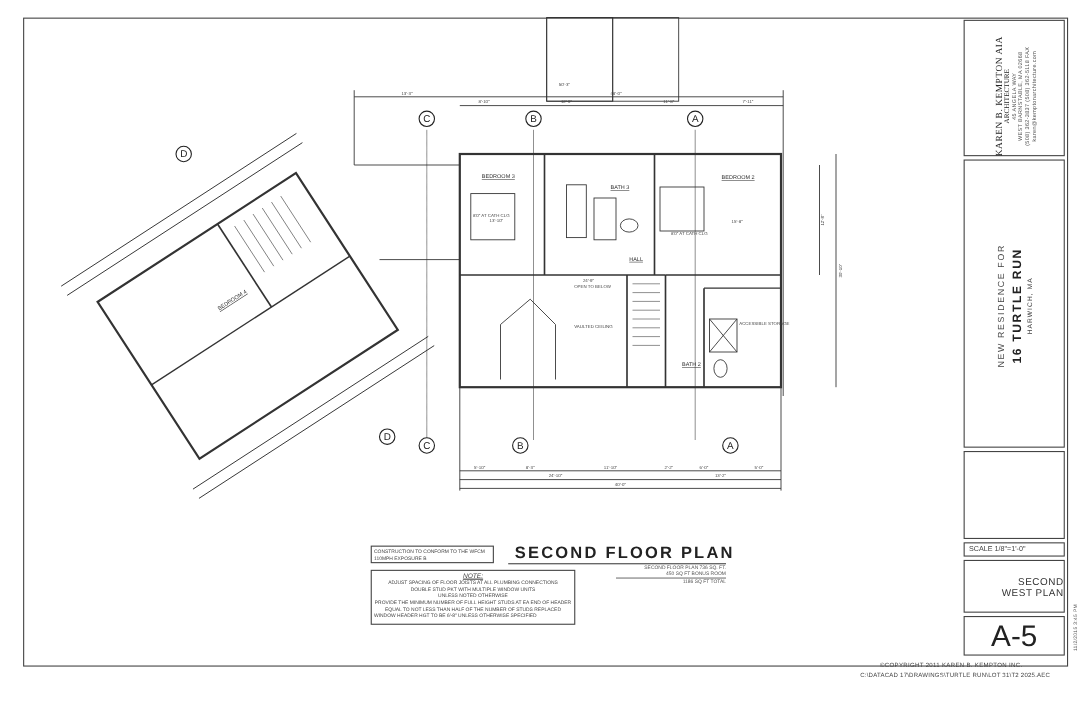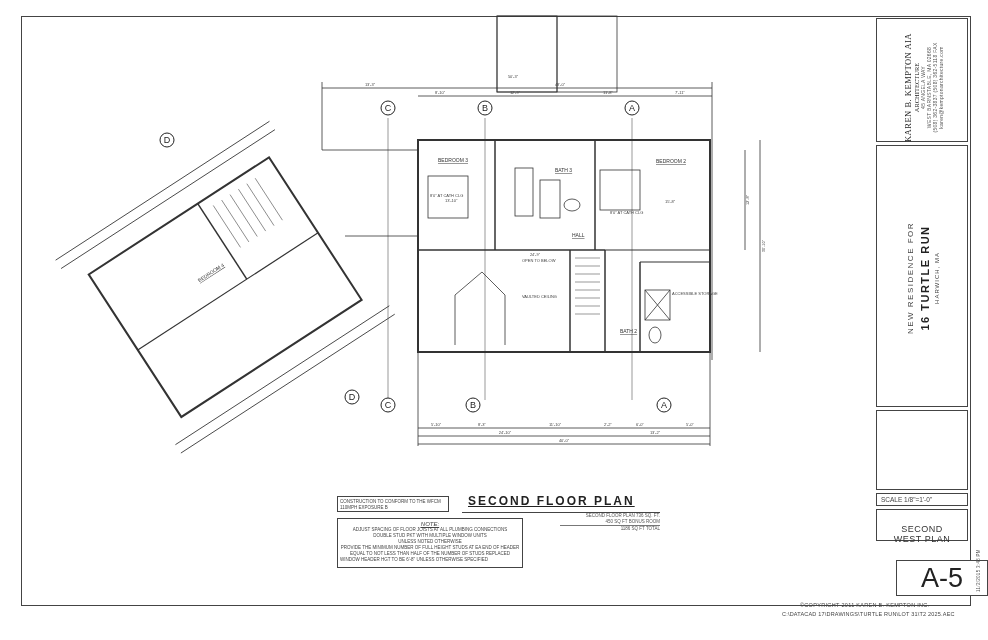--- a/index.html
+++ b/index.html
@@ -1,21 +1,21 @@
 <!DOCTYPE html>
 <html><head>
 <meta charset="utf-8">
 <style>
   html,body{margin:0;padding:0;background:#fff;}
   body{width:988px;height:640px;position:relative;overflow:hidden;font-family:"Liberation Sans",sans-serif;color:#222;}
   .sheet{position:absolute;left:21px;top:16px;width:950px;height:590px;border:1.6px solid #444;box-sizing:border-box;}
   svg.plan{position:absolute;left:0;top:0;}
   .tb{position:absolute;border:1.4px solid #444;box-sizing:border-box;background:#fff;}
   .vtext{position:absolute;transform:rotate(-90deg);transform-origin:center center;white-space:nowrap;text-align:center;}
-  .ttl{position:absolute;font-weight:bold;letter-spacing:2px;font-size:12px;text-decoration:underline;}
+  .ttl{position:absolute;font-weight:bold;letter-spacing:2px;font-size:15px;}
   .small{font-size:5px;color:#555;letter-spacing:0.3px;}
   .note{position:absolute;border:1px solid #444;font-size:4.5px;color:#444;text-align:center;line-height:6px;padding:2px;box-sizing:border-box;}
   .rm{font-size:5px;fill:#333;font-family:"Liberation Sans",sans-serif;text-decoration:underline;}
   .dim{font-size:4px;fill:#444;font-family:"Liberation Sans",sans-serif;}
   .gl{font-size:9px;font-family:"Liberation Sans",sans-serif;fill:#222;}
 </style>
 </head>
 <body>
 
 <div class="sheet"></div>
@@ -181,26 +181,26 @@
     <div style="font-size:6px;letter-spacing:1px;color:#444;margin-top:3px;">HARWICH, MA</div>
   </div>
 </div>
 
 <div class="tb" style="left:876px;top:410px;width:92px;height:80px;"></div>
 
 <div class="tb" style="left:876px;top:493px;width:92px;height:13px;font-size:6.5px;padding:2px 0 0 4px;color:#444;">
   <span>SCALE  1/8"=1'-0"</span>
 </div>
 
-<div class="tb" style="left:876px;top:509px;width:92px;height:32px;text-align:center;font-size:9px;letter-spacing:0.5px;padding-top:14px;color:#333;">
+<div class="tb" style="left:876px;top:509px;width:92px;height:48px;text-align:right;font-size:9px;letter-spacing:0.5px;padding-top:14px;color:#333;">
   <div>SECOND</div>
   <div>WEST PLAN</div>
 </div>
 
-<div class="tb" style="left:876px;top:560px;width:92px;height:36px;text-align:center;font-size:27px;line-height:34px;color:#222;margin-left:20px;">
+<div class="tb" style="left:876px;top:560px;width:92px;height:36px;text-align:center;font-size:27px;line-height:34px;color:#222;">
   <span>A-5</span>
 </div>
 
 <div class="vtext small" style="left:938px;top:568px;width:80px;font-size:4.5px;">11/2/2015 3:45 PM</div>
 
 <div class="ttl" style="left:468px;top:494px;">SECOND FLOOR PLAN</div>
 <div style="position:absolute;left:462px;top:512px;width:198px;border-top:1px solid #444;"></div>
 
 <div style="position:absolute;left:560px;top:513px;width:100px;text-align:right;font-size:4.5px;color:#555;line-height:5.5px;">
   <div>SECOND FLOOR PLAN 736 SQ. FT.</div>

